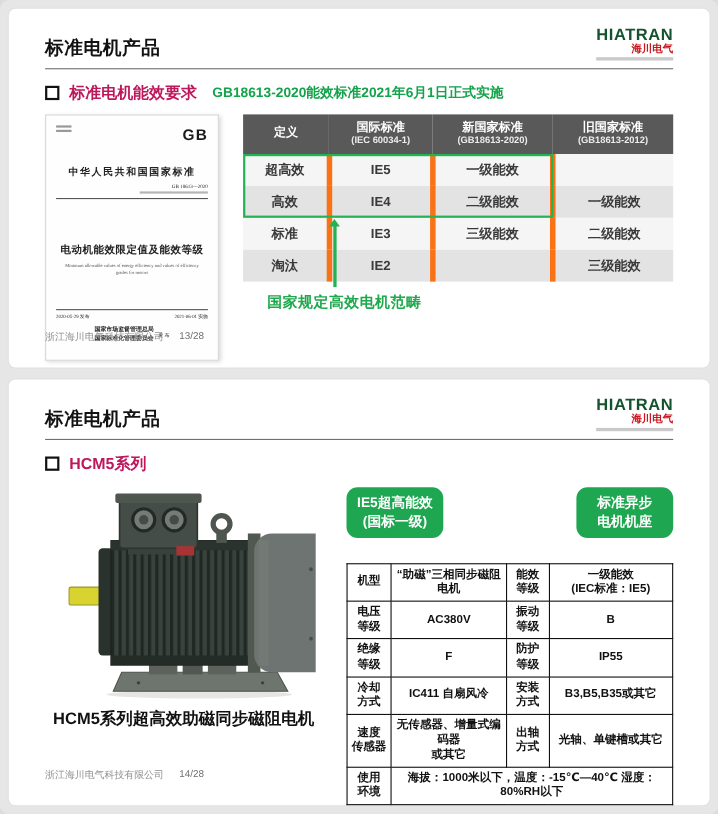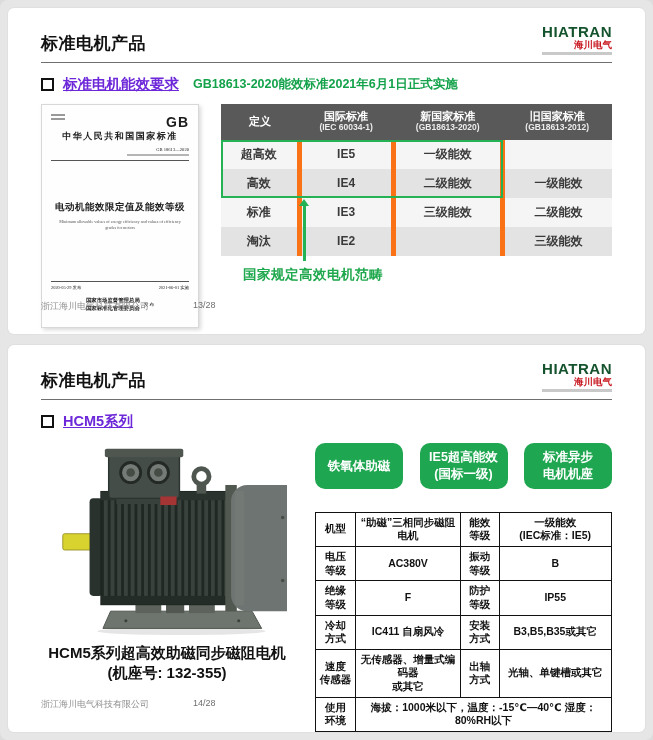--- a/index.html
+++ b/index.html
@@ -11,31 +11,31 @@
   .hdr{display:flex;justify-content:space-between;align-items:flex-end;border-bottom:1.5px solid #6f6f6f;padding-bottom:7px;}
   .slide-title{font-size:17px;font-weight:bold;color:#121212;letter-spacing:.5px;}
   .logo{text-align:right;line-height:1;}
   .logo-main{color:#14532d;font-weight:900;font-size:15px;letter-spacing:.5px;}
   .logo-sub{color:#c8161e;font-weight:bold;font-size:9.5px;margin-top:1px;}
   .logo-bar{height:3px;background:#c9c9c9;margin-top:2px;}
 
   
   .sec{display:flex;align-items:center;margin-top:11px;height:22px;}
   .bullet{width:9px;height:9px;border:2.5px solid #111;margin-right:9px;flex:none;}
-  .sec-title{font-size:14.5px;font-weight:bold;color:#6d28d9;text-decoration:underline;}
+  .sec-title{font-size:14.5px;font-weight:bold;color:#be185d;}
   .sec-note{color:#14a24b;font-size:12.5px;font-weight:bold;margin-left:14px;}
 
   .content{display:flex;margin-top:8px;gap:22px;}
 
   
   .cert{width:158px;height:224px;flex:none;background:#fefefe;border:1px solid #d8d8d8;box-shadow:1.5px 1.5px 4px rgba(0,0,0,.15);box-sizing:border-box;padding:9px 9px;font-family:"Liberation Serif","DejaVu Serif",serif;position:relative;color:#222;}
   .cert-top{display:flex;justify-content:space-between;align-items:flex-start;}
   .cert-ics i{display:block;width:14px;height:2px;background:#999;margin-bottom:2px;}
   .cert-gb{font-weight:900;font-size:14px;letter-spacing:1px;color:#1a1a1a;font-family:"Liberation Sans",sans-serif;}
-  .cert-head{font-size:9px;font-weight:bold;letter-spacing:1.5px;text-align:center;margin-top:0;white-space:nowrap;}
+  .cert-head{font-size:9px;font-weight:bold;letter-spacing:1.5px;text-align:center;margin-top:20px;white-space:nowrap;}
   .cert-code{text-align:right;font-size:4.6px;margin-top:4px;}
   .cert-code-sub{height:2px;background:#b5b5b5;width:62px;margin:2px 0 0 auto;}
   .cert-rule{border-top:1px solid #555;margin-top:4px;}
   .cert-title{text-align:center;font-size:9.5px;font-weight:bold;margin-top:40px;letter-spacing:.5px;}
   .cert-en{text-align:center;font-size:4.2px;color:#555;margin-top:5px;line-height:1.6;padding:0 5px;}
   .cert-bottom{position:absolute;bottom:14px;left:9px;right:9px;}
   .cert-dates{display:flex;justify-content:space-between;font-size:4.4px;border-top:1px solid #555;padding-top:3px;}
   .cert-issuers{display:flex;justify-content:center;align-items:center;gap:4px;margin-top:6px;}
   .cert-issuer{font-size:5.4px;font-weight:bold;line-height:1.5;text-align:center;}
   .cert-issue-label{font-size:4.6px;}
@@ -50,21 +50,21 @@
   .t1 td:first-child{border-left:none;}
   .t1 tbody tr:nth-child(odd) td{background:#f5f5f5;}
   .t1 tbody tr:nth-child(even) td{background:#e3e3e3;}
   .hl-box{position:absolute;left:0;top:36px;width:72%;height:58px;border:2.5px solid #24b254;box-sizing:border-box;pointer-events:none;}
   .arrow-head{position:absolute;left:calc(21% - 4px);top:95px;width:0;height:0;border-left:5px solid transparent;border-right:5px solid transparent;border-bottom:7px solid #24b254;}
   .arrow-line{position:absolute;left:21%;top:101px;width:2.5px;height:56px;background:#24b254;}
   .annot{margin-top:10px;margin-left:22px;color:#1fa84d;font-size:13.5px;font-weight:bold;letter-spacing:.5px;}
 
   
   .foot{position:absolute;left:33px;right:33px;bottom:21px;display:flex;font-size:9px;color:#8f8f8f;gap:14px;}
-  .foot .pg{color:#6f6f6f;margin-left:30px;}
+  .foot .pg{color:#6f6f6f;}
 
   
   .left-col{width:252px;flex:none;text-align:center;}
   .motor-wrap{width:240px;margin:0 auto;}
   .caption{font-size:15px;font-weight:bold;color:#111;line-height:1.35;margin-top:2px;}
   .right-col{flex:1;display:flex;flex-direction:column;}
   .pills{display:flex;justify-content:space-between;margin:2px 0 0 0;}
   .pill{background:#1ea750;color:#fff;border-radius:10px;min-width:88px;min-height:46px;box-sizing:border-box;padding:4px 8px;font-size:12.5px;font-weight:bold;text-align:center;display:flex;align-items:center;justify-content:center;white-space:pre-line;line-height:1.3;}
   .t2{width:100%;border-collapse:collapse;table-layout:fixed;margin-top:23px;}
   .t2 col.c1{width:13.5%}.t2 col.c2{width:35.5%}.t2 col.c3{width:13%}.t2 col.c4{width:38%}
@@ -237,27 +237,25 @@
             <circle cx="116" cy="33" r="4.5" fill="#454c46"></circle>
 
             <circle cx="161" cy="37" r="8" fill="none" stroke="#4e564f" stroke-width="5"></circle>
             <rect x="156" y="44" width="10" height="11" fill="#4e564f"></rect>
 
             <rect x="118" y="58" width="17" height="9" fill="#a53434"></rect>
           </svg>
         </div>
         <div class="caption">
           <div>HCM5系列超高效助磁同步磁阻电机</div>
-          <div>(机座号: 132-355)</div>
         </div>
       </div>
 
       <div class="right-col">
         <div class="pills">
-          <div class="pill">铁氧体助磁</div>
           <div class="pill">IE5超高能效
 (国标一级)</div>
           <div class="pill">标准异步
 电机机座</div>
         </div>
 
         <table class="t2">
           <colgroup>
               <col class="c1">
               <col class="c2">

